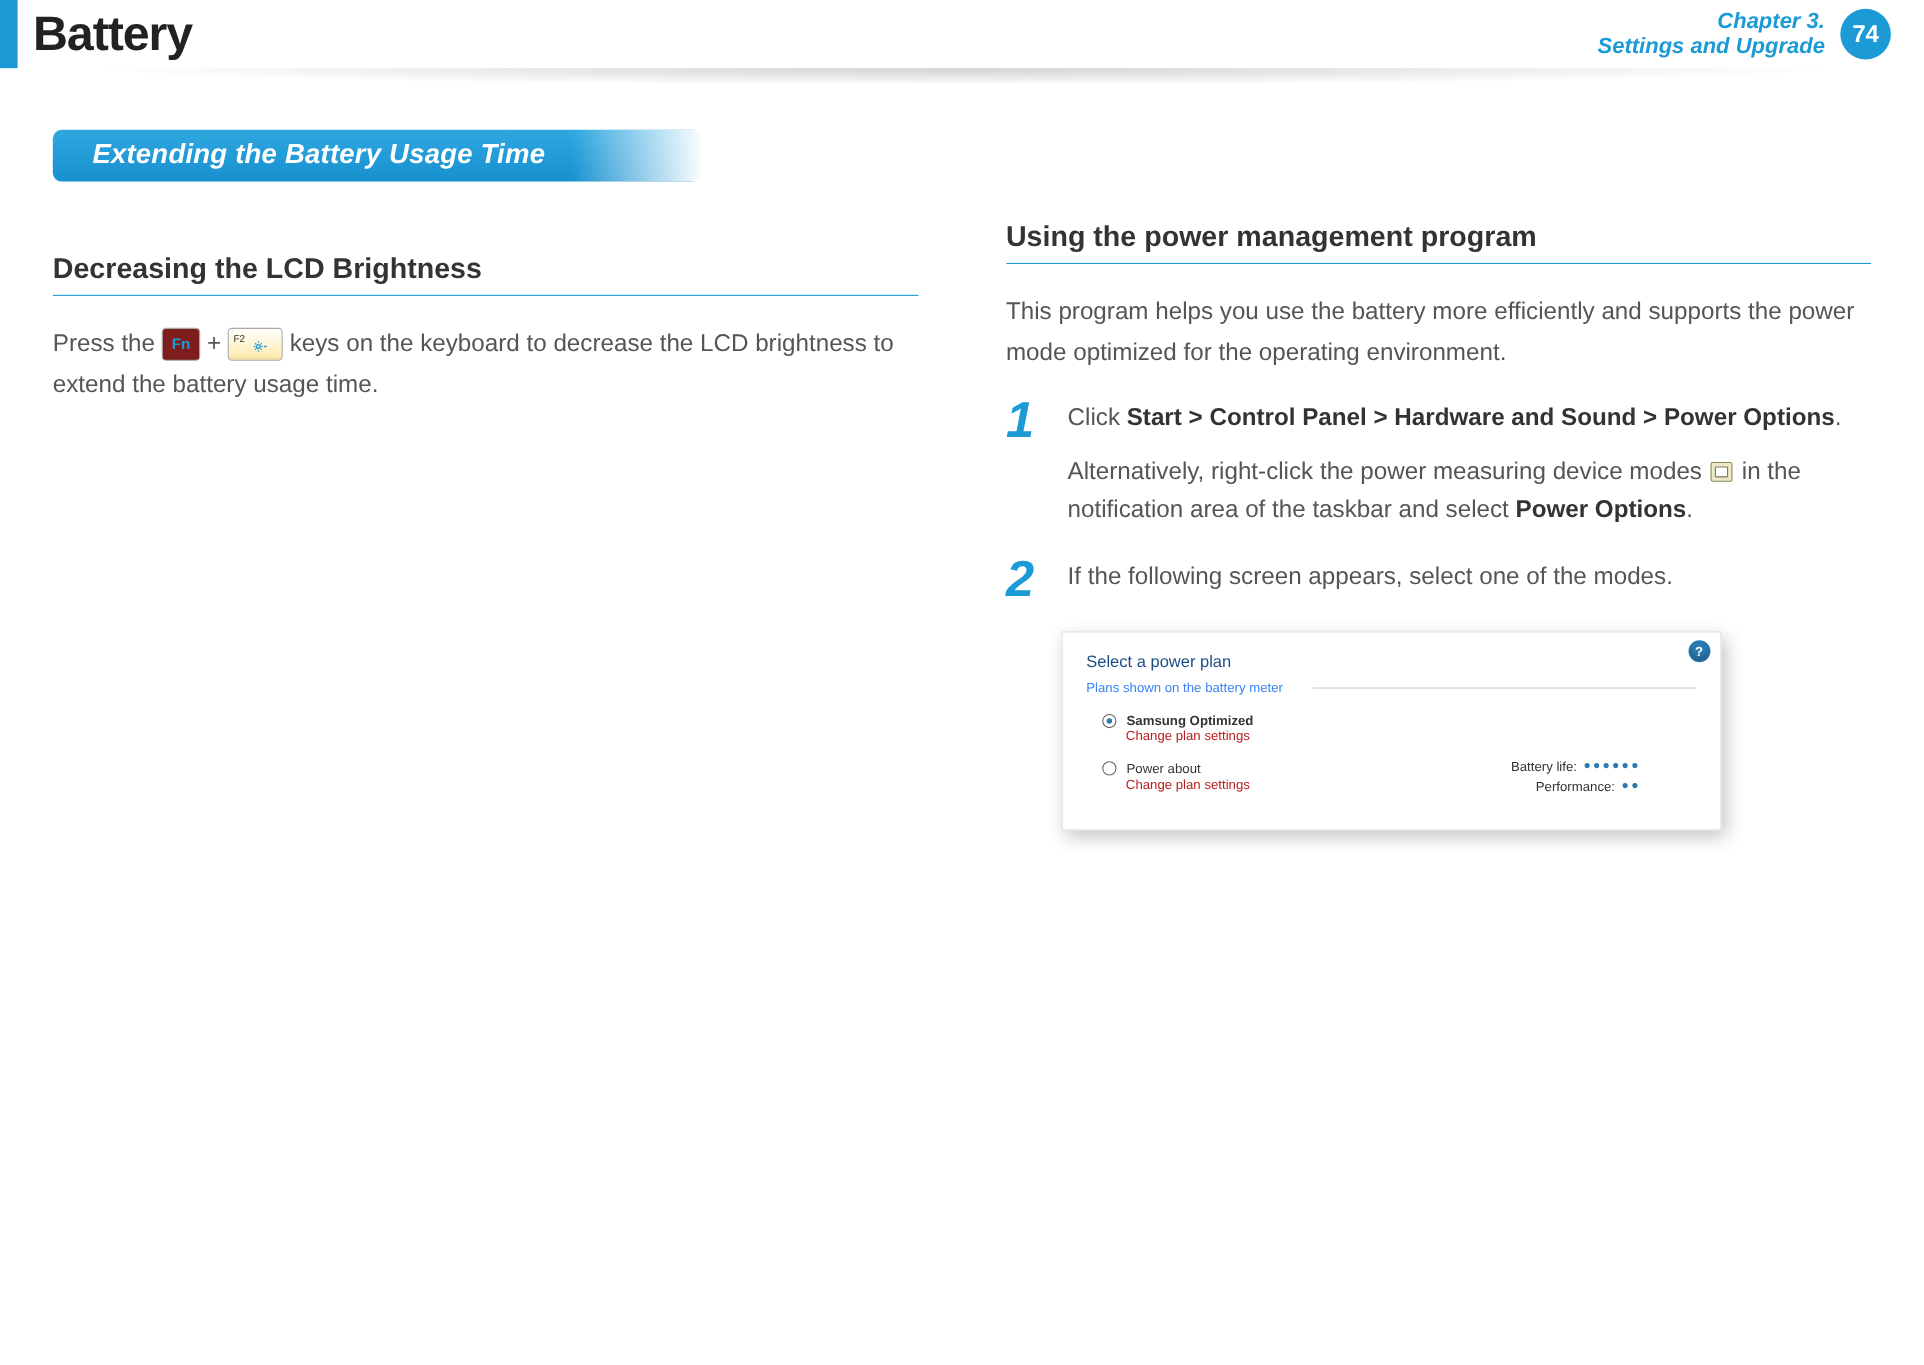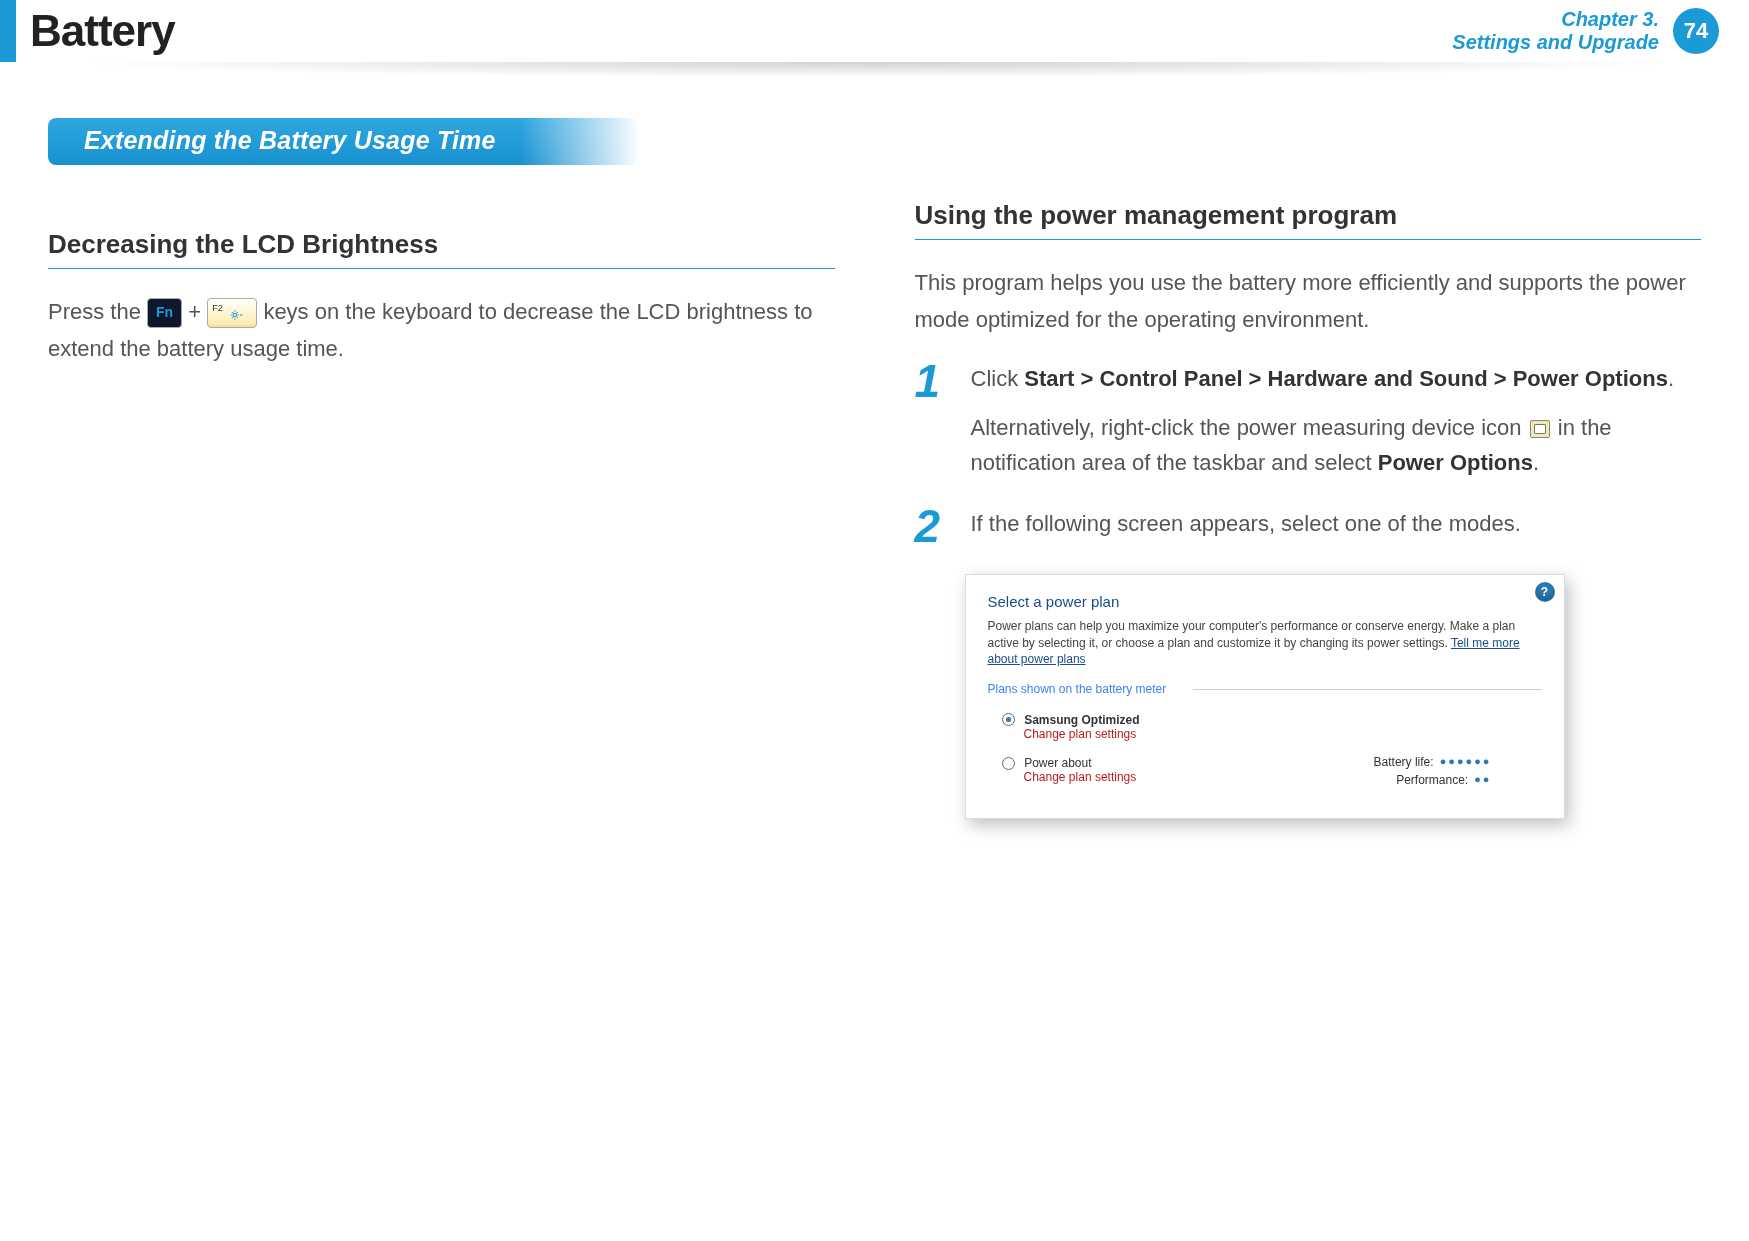--- a/index.html
+++ b/index.html
@@ -115,21 +115,21 @@
   .body-text { font-size: 22px; color: #555; line-height: 1.7; }
 
   .keycap {
     display: inline-flex;
     align-items: center;
     justify-content: center;
     border: 1px solid #aaa;
     border-radius: 4px;
     height: 30px;
     padding: 0 8px;
-    background: #0f172a;
+    background: #7f1d1d;
     vertical-align: middle;
     font-size: 14px;
     position: relative;
     box-shadow: inset 0 -2px 0 rgba(0,0,0,.05);
   }
   .keycap.fn { color:#1b9ad6; font-weight:700; min-width:32px; }
   .keycap.f2 {
     background: linear-gradient(#fff,#ffe9a8);
     min-width: 50px;
     justify-content: flex-start;
@@ -288,38 +288,35 @@
 
     <p class="body-text" style="margin-bottom:22px;">This program helps you use the battery more efficiently and supports the power mode optimized for the operating environment.</p>
 
     <div class="step">
       <div class="step-num">1</div>
       <div class="step-body">
         <p>
           <span>Click </span><b>Start &gt; Control Panel &gt; Hardware and Sound &gt; Power Options</b><span>.</span>
         </p>
         <p style="margin-top:14px;">
-          <span>Alternatively, right-click the power measuring device icon </span><span class="inline-icon"></span><span> in the notification area of the taskbar and select </span><b>Power Options</b><span>.</span>
+          <span>Alternatively, right-click the power measuring device modes </span><span class="inline-icon"></span><span> in the notification area of the taskbar and select </span><b>Power Options</b><span>.</span>
         </p>
       </div>
     </div>
 
     <div class="step">
       <div class="step-num">2</div>
       <div class="step-body">
         <p>If the following screen appears, select one of the modes.</p>
       </div>
     </div>
 
     <div class="pp-window">
       <div class="pp-help">?</div>
       <div class="pp-title">Select a power plan</div>
-      <div class="pp-desc">
-        <span>Power plans can help you maximize your computer's performance or conserve energy. Make a plan active by selecting it, or choose a plan and customize it by changing its power settings. </span><span class="pp-link" style="text-decoration:underline;">Tell me more about power plans</span>
-      </div>
       <div class="pp-group-lbl">Plans shown on the battery meter</div>
 
       <div class="pp-plan">
         <span class="radio sel"></span>
         <span class="pp-plan-name" style="font-weight:600;">Samsung Optimized</span>
         <a class="pp-link">Change plan settings</a>
       </div>
 
       <div class="pp-plan">
         <span class="radio"></span>

